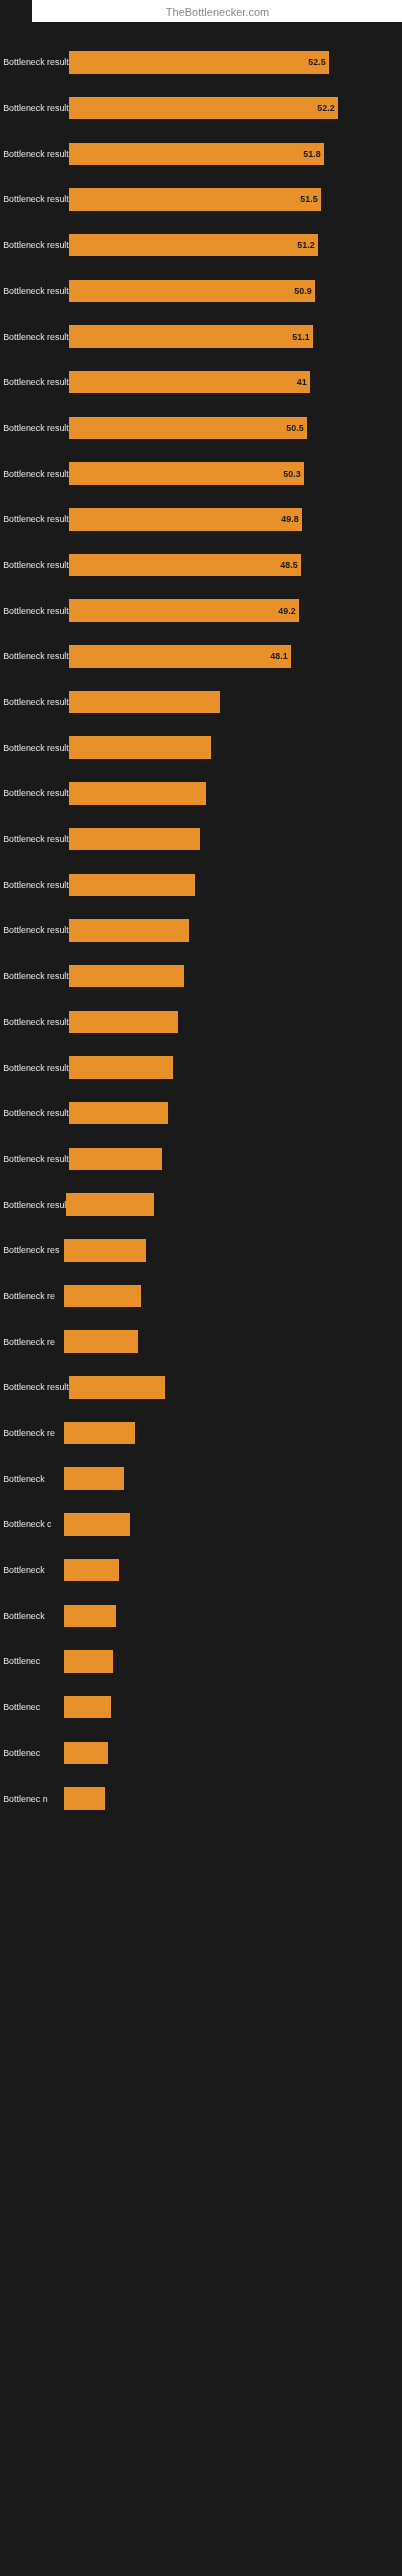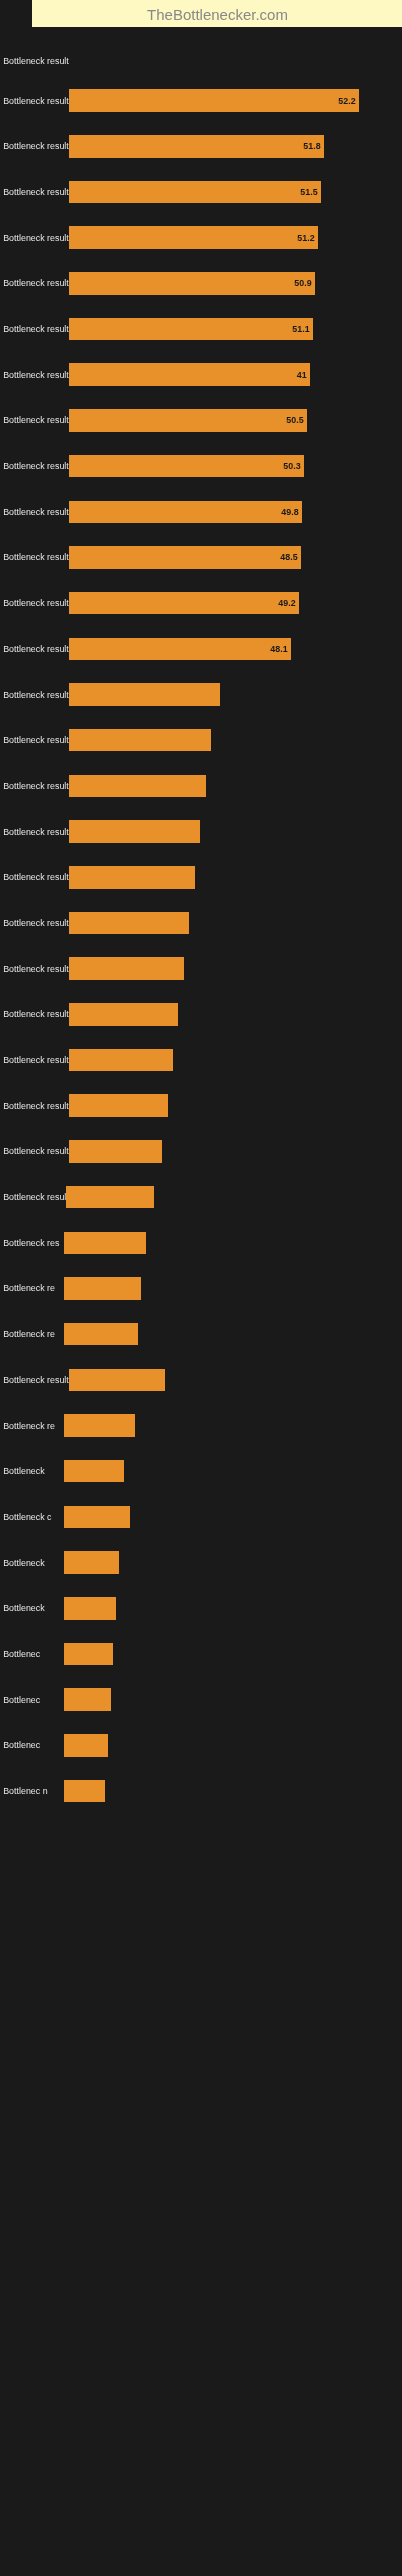--- a/index.html
+++ b/index.html
@@ -6,22 +6,22 @@
     body {
       background: #1a1a1a;
       font-family: Arial, sans-serif;
       width: 403px;
       min-height: 2576px;
     }
     .header {
       text-align: center;
       padding: 6.4px 0 3.2px 0;
       color: #888;
-      font-size: 15px;
-      background: #fef9c3;
+      font-size: 11px;
+      background: #ffffff;
       margin-left: 32px;
     }
     .chart-container {
       padding: 8px 0;
       background: #1a1a1a;
     }
     .bar-row {
       display: flex;
       align-items: center;
       margin: 20px 0;
@@ -61,25 +61,30 @@
 </head>
 <body>
 
 <div class="header">
   <span>TheBottlenecker.com</span>
 </div>
 
 <div class="chart-container" id="chart">
     <div class="bar-row">
       <div class="bar-label">Bottleneck result</div>
-    </div>
-    <div class="bar-row">
-      <div class="bar-label">Bottleneck result</div>
-      <div class="bar-wrapper">
-        <div class="bar" style="width: 290px; padding-left: 11px;">
+      <div class="bar-wrapper">
+        <div class="bar" style="width: 260px;">
+          <span class="bar-value">52.5</span>
+        </div>
+      </div>
+    </div>
+    <div class="bar-row">
+      <div class="bar-label">Bottleneck result</div>
+      <div class="bar-wrapper">
+        <div class="bar" style="width: 269px; padding-left: 11px;">
           <span class="bar-value">52.2</span>
         </div>
       </div>
     </div>
     <div class="bar-row">
       <div class="bar-label">Bottleneck result</div>
       <div class="bar-wrapper">
         <div class="bar" style="width: 255px;">
           <span class="bar-value">51.8</span>
         </div>

